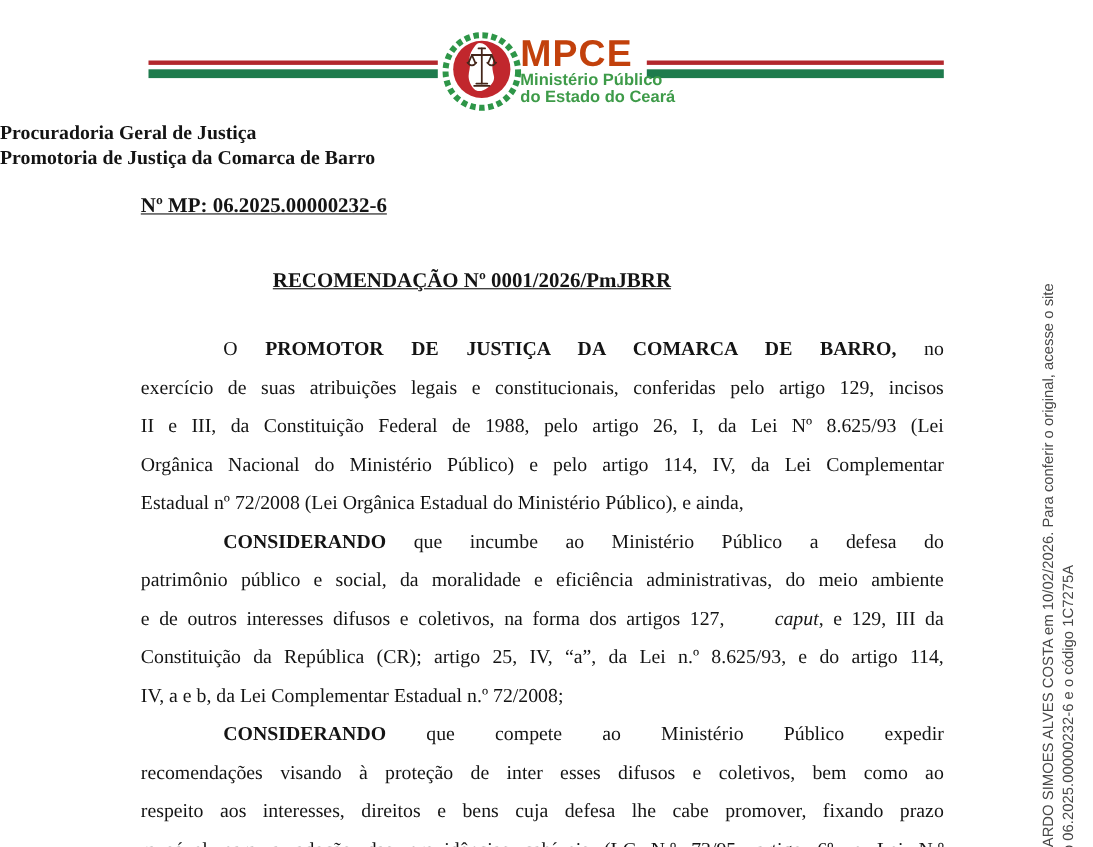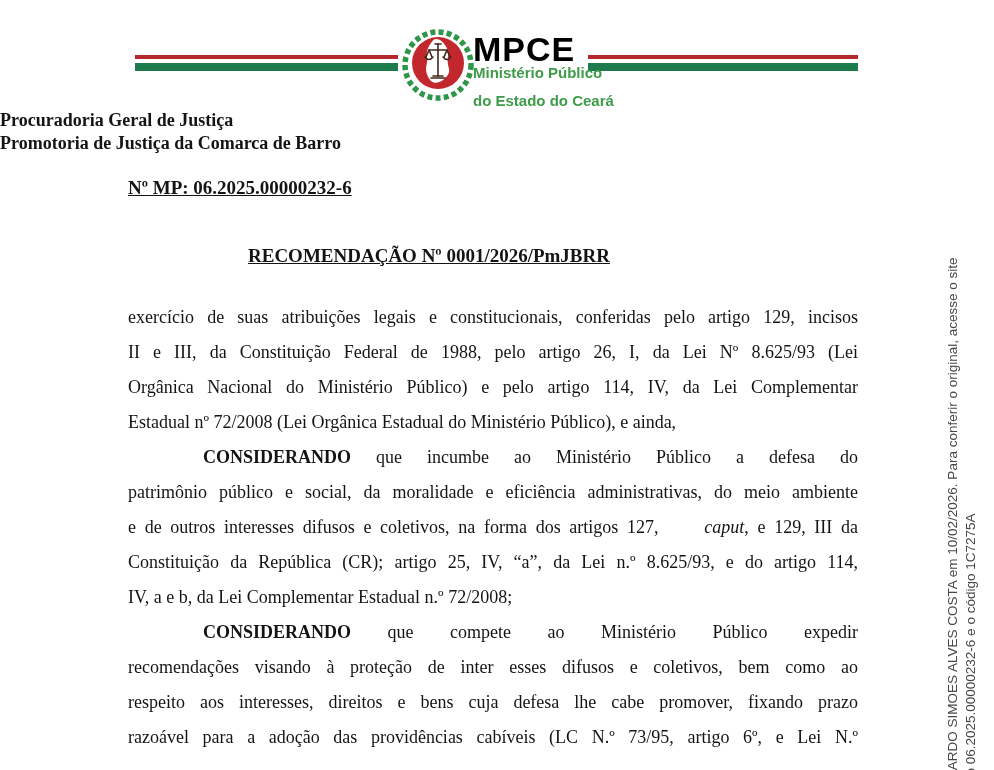--- a/index.html
+++ b/index.html
@@ -15,21 +15,21 @@
   
   .rule { position: absolute; }
   .rule-left-red    { left: 135px; top: 55px;  width: 263px; height: 4px;  background: #b3282d; }
   .rule-left-green  { left: 135px; top: 63px;  width: 263px; height: 8px;  background: #1e7b4d; }
   .rule-right-red   { left: 588px; top: 55px;  width: 270px; height: 4px;  background: #b3282d; }
   .rule-right-green { left: 588px; top: 63px;  width: 270px; height: 8px;  background: #1e7b4d; }
   
   .emblem { position: absolute; left: 402px; top: 26px; }
   
   .brand { position: absolute; left: 473px; top: 33px; font-family: "Liberation Sans", sans-serif; }
-  .brand-acronym { font-size: 34px; font-weight: bold; letter-spacing: 1px; color: #000000; line-height: 32px; }
+  .brand-acronym { font-size: 34px; font-weight: bold; letter-spacing: 1px; color: #c2410c; line-height: 32px; }
   .brand-org { font-size: 15px; line-height: 16px; font-weight: 700; color: #3e9b49; margin-top: 0; }
   
   .doc-title1, .doc-title2 {
     position: absolute; left: 0; width: 994px; 
     font-weight: bold; font-size: 18px; line-height: 23px;
   }
   .doc-title1 { top: 109px; }
   .doc-title2 { top: 132px; }
   .mp-number {
     position: absolute; left: 128px; top: 177px;
@@ -91,32 +91,33 @@
         <path d="M23 31 Q27 36 31 31"></path>
         <path d="M45 24 L42 31 M45 24 L48 31"></path>
         <path d="M41 31 Q45 36 49 31"></path>
         <path d="M31 50 L41 50 M29 52 L43 52"></path>
       </g>
     </svg>
 
     <div class="brand">
       <div class="brand-acronym">MPCE</div>
       <div class="brand-org">Ministério Público</div>
-      <div class="brand-org" style="margin-top:12px;">do Estado do Ceará</div>
+      <div class="brand-org" style="margin-top:0;">do Estado do Ceará</div>
     </div>
   </div>
 
   <div class="doc-title1">Procuradoria Geral de Justiça</div>
   <div class="doc-title2">Promotoria de Justiça da Comarca de Barro</div>
 
   <div class="mp-number">Nº MP: 06.2025.00000232-6</div>
 
   <div class="rec-title">RECOMENDAÇÃO Nº 0001/2026/PmJBRR</div>
 
   <div class="body-text" id="body-text">
+      <div class="line flush indent"><span>O </span><span class="seg-b">PROMOTOR DE JUSTIÇA DA COMARCA DE BARRO,</span><span> no</span></div>
       <div class="line flush"><span>exercício de suas atribuições legais e constitucionais, conferidas pelo artigo 129, incisos</span></div>
       <div class="line flush"><span>II e III, da Constituição Federal de 1988, pelo artigo 26, I, da Lei Nº 8.625/93 (Lei</span></div>
       <div class="line flush"><span>Orgânica Nacional do Ministério Público) e pelo artigo 114, IV, da Lei Complementar</span></div>
       <div class="line end"><span>Estadual nº 72/2008 (Lei Orgânica Estadual do Ministério Público), e ainda,</span></div>
       <div class="line flush indent"><span class="seg-b">CONSIDERANDO</span><span> que incumbe ao Ministério Público a defesa do</span></div>
       <div class="line flush"><span>patrimônio público e social, da moralidade e eficiência administrativas, do meio ambiente</span></div>
       <div class="line flush"><span>e de outros interesses difusos e coletivos, na forma dos artigos 127, </span><span class="seg-i">caput</span><span>, e 129, III da</span></div>
       <div class="line flush"><span>Constituição da República (CR); artigo 25, IV, “a”, da Lei n.º 8.625/93, e do artigo 114,</span></div>
       <div class="line end"><span>IV, a e b, da Lei Complementar Estadual n.º 72/2008;</span></div>
       <div class="line flush indent"><span class="seg-b">CONSIDERANDO</span><span> que compete ao Ministério Público expedir</span></div>

